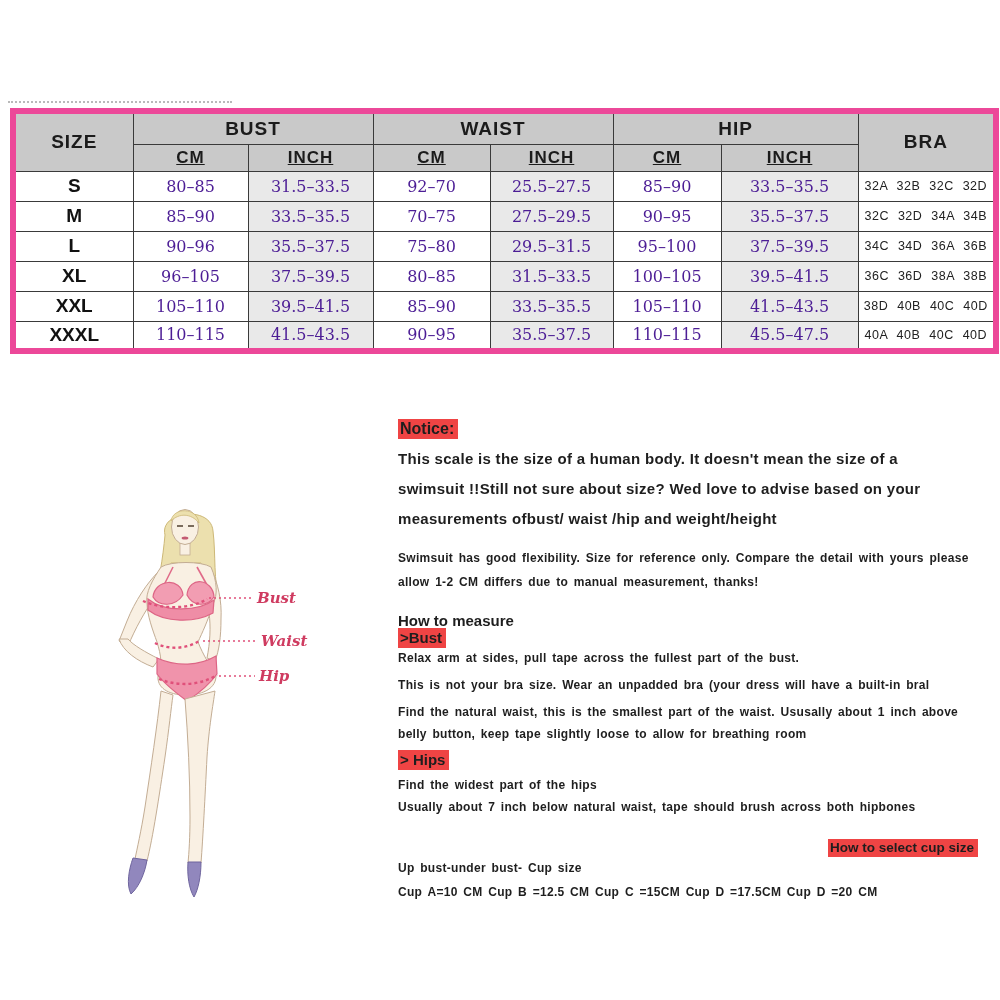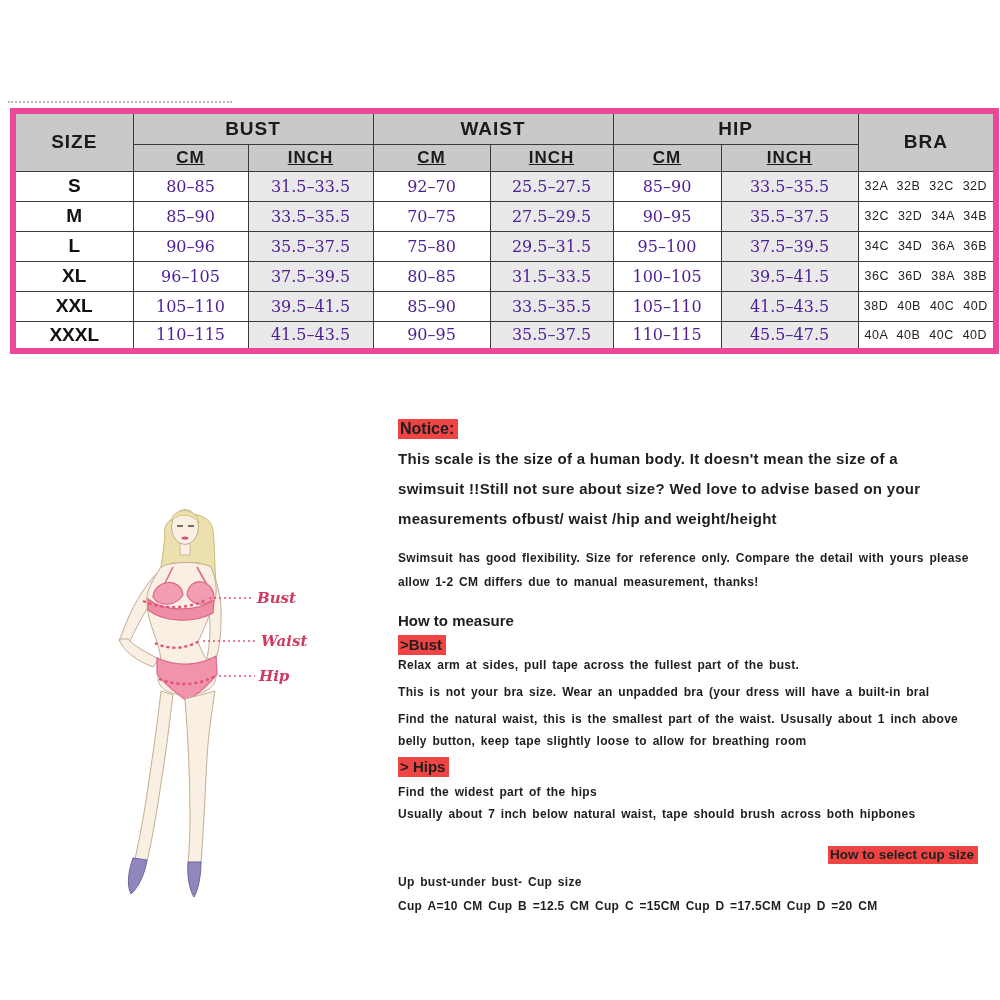--- a/index.html
+++ b/index.html
@@ -27,21 +27,21 @@
   td.c-inch { background:#e9e9e9; }
   td.c-bra  { font-size:12.5px; color:#222; word-spacing:5px; letter-spacing:0.5px; }
 
   
   .text-col { position:absolute; left:398px; top:420px; width:580px; color:#1e1e1e; }
   .hl { background:#ef4444; padding:1px 4px 2px 2px; }
   .h-big { font-size:16px; font-weight:bold; }
   .notice-line { font-size:15px; font-weight:bold; line-height:30px; letter-spacing:0.3px; }
   .sm { font-size:12px; font-weight:bold; line-height:22px; letter-spacing:0.3px; word-spacing:2px; }
   .sm24 { line-height:24px; }
-  .mt6 { margin-top:6px; } .mt5 { margin-top:5px; } .mt7 { margin-top:7px; }
+  .mt6 { margin-top:6px; } .mt5 { margin-top:5px; } .mt7 { }
   .mt12 { margin-top:12px; } .mt18 { margin-top:18px; } .mt20 { margin-top:20px;text-align:right; }
   .h-sub { font-size:15px; font-weight:bold; }
   .h-cup { font-size:13.5px; font-weight:bold; }
 
   
   svg.figure { position:absolute; left:95px; top:497px; }
   .script-label { font-family:"DejaVu Serif", serif; font-style:italic; font-weight:bold;
                   font-size:15px; fill:#cf3b60; }
 </style>
 </head>

